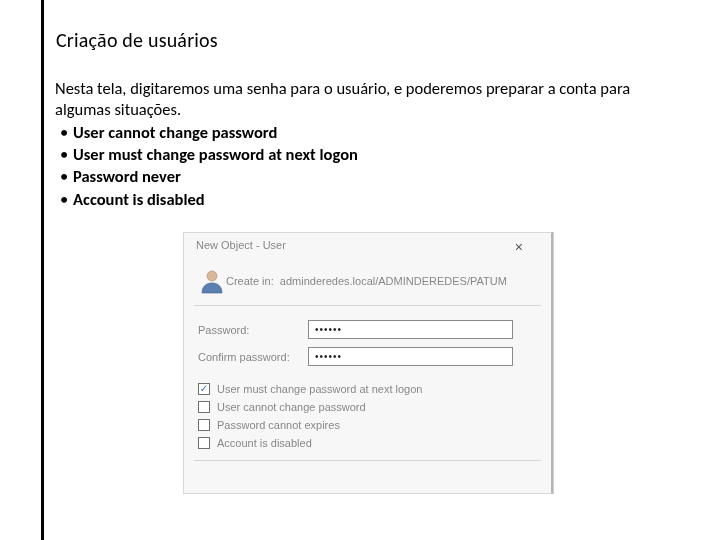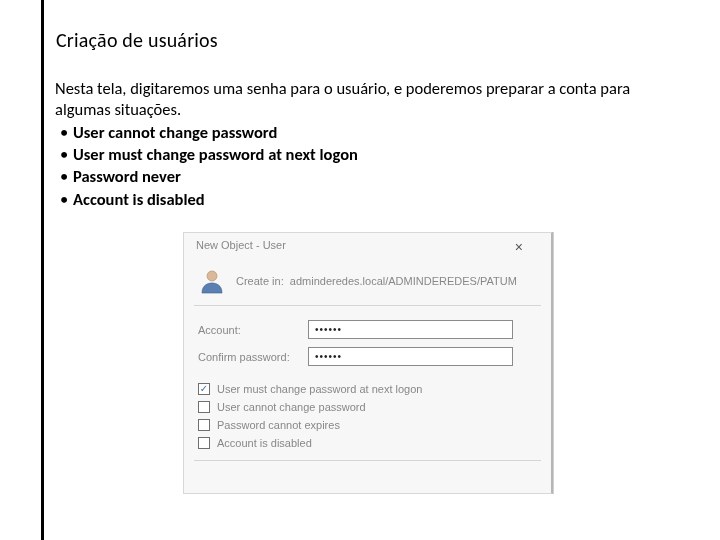--- a/index.html
+++ b/index.html
@@ -68,21 +68,20 @@
     color: #888;
   }
   .close-x {
     font-size: 14px;
     color: #555;
     padding: 0 4px;
   }
   .create-row {
     display: flex;
     align-items: center;
-    gap: 10px;
     padding: 6px 14px 10px 14px;
   }
   .user-icon-svg { flex-shrink: 0; }
   .create-text { font-size: 11px; color: #888; }
   .divider {
     height: 1px;
     background: #d5d5d5;
     margin: 0 10px 10px 10px;
   }
   .field-row {
@@ -164,21 +163,21 @@
     </svg>
     <div class="create-text">
       <span>Create in:</span>
       &nbsp;<span>adminderedes.local/ADMINDEREDES/PATUM</span>
     </div>
   </div>
 
   <div class="divider"></div>
 
   <div class="field-row">
-    <div class="field-label">Account:</div>
+    <div class="field-label">Password:</div>
     <div class="field-input">••••••</div>
   </div>
   <div class="field-row">
     <div class="field-label">Confirm password:</div>
     <div class="field-input">••••••</div>
   </div>
 
   <div class="checks">
     <div class="chk-row">
       <span class="chk-box">✓</span>

